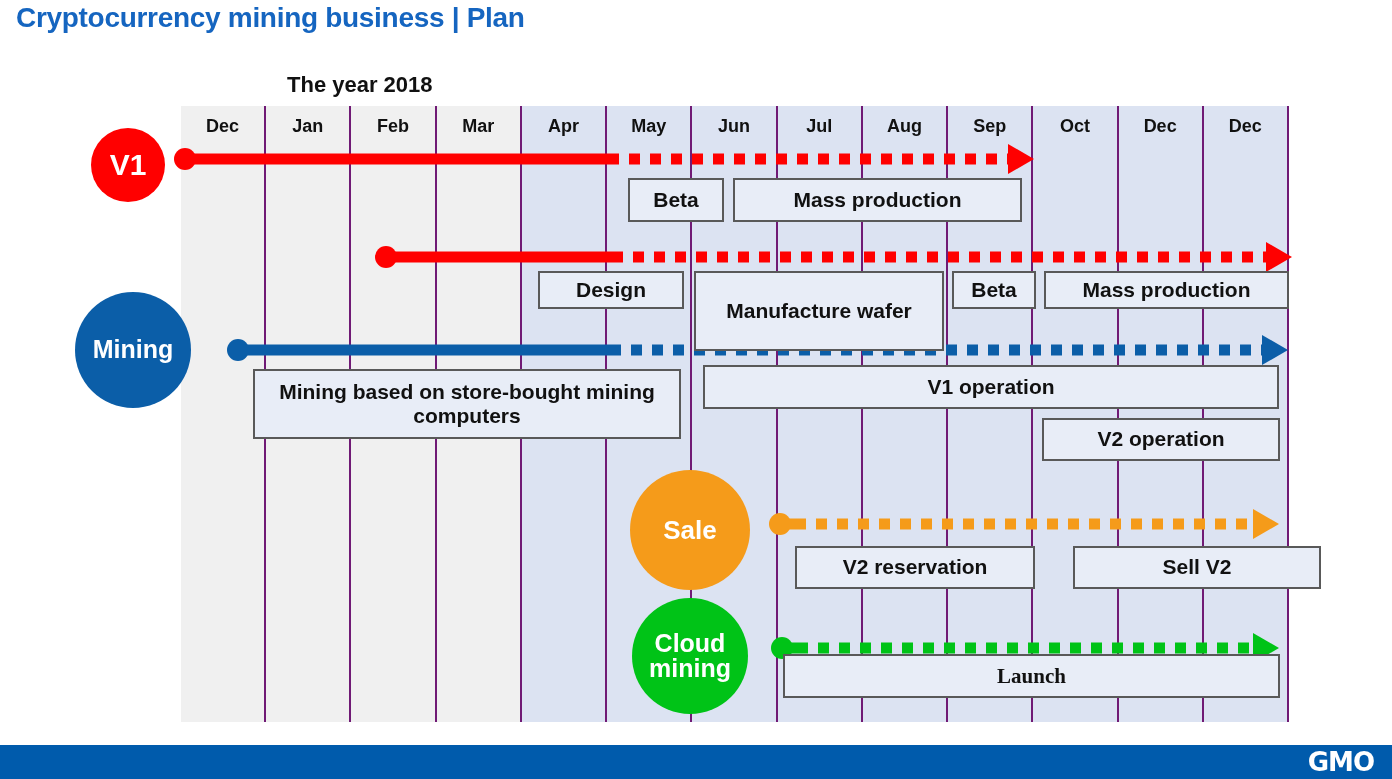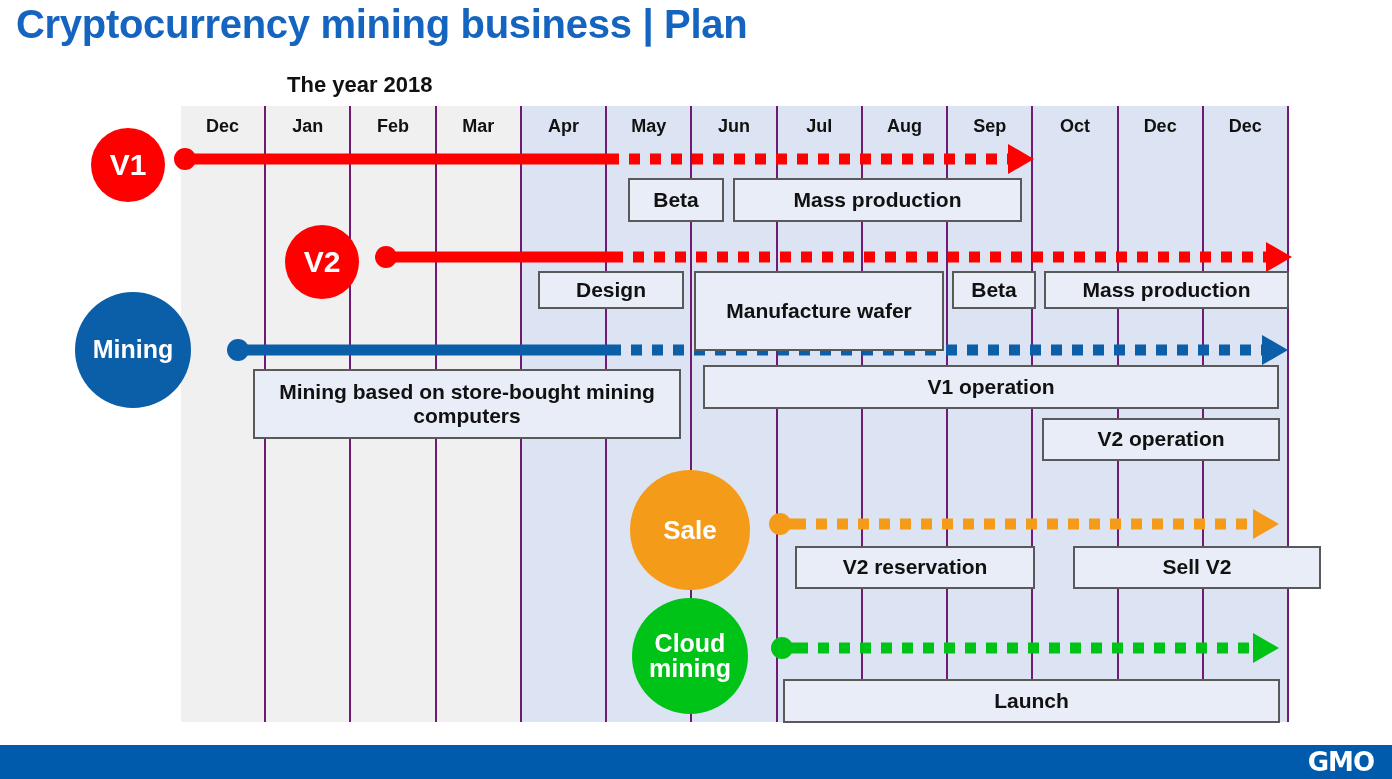--- a/index.html
+++ b/index.html
@@ -18,21 +18,21 @@
     position: absolute;
     left: 0; top: 0;
     width: 1392px;
     height: 779px;
   }
   
   .slide-title {
     position: absolute;
     left: 16px;
     top: 2px;
-    font-size: 40px;
+    font-size: 28px;
     font-weight: bold;
     color: #1565C0;
     letter-spacing: -0.3px;
     white-space: nowrap;
   }
   
   .year-label {
     position: absolute;
     left: 287px;
     top: 72px;
@@ -259,33 +259,30 @@
         </div>
         <div class="task" style="left: 861px; top: 312px; width: 238px; height: 43px;">
           <span>V2 operation</span>
         </div>
         <div class="task" style="left: 614px; top: 440px; width: 240px; height: 43px;">
           <span>V2 reservation</span>
         </div>
         <div class="task" style="left: 856px; top: 440px; width: 248px; height: 43px; margin-left: 36px;">
           <span>Sell V2</span>
         </div>
-        <div class="task" style="left: 602px; top: 573px; width: 497px; height: 44px;">
+        <div class="task" style="left: 602px; top: 548px; width: 497px; height: 44px; font-family: Liberation Serif, serif;">
           <span>Launch</span>
         </div>
       </div>
   </div>
 
   <div class="bubble" style="left:91px; top:128px; width:74px; height:74px; background:#FF0000; font-size:30px;">
     <span>V1</span>
   </div>
 
-  <div class="bubble" style="left:285px; top:225px; width:74px; height:74px; background:#FF0000; font-size:30px;">
-    <span>V2</span>
-  </div>
 
   <div class="bubble" style="left:75px; top:292px; width:116px; height:116px; background:#0B5EA8; font-size:25px;">
     <span>Mining</span>
   </div>
 
   <div class="bubble" style="left:630px; top:470px; width:120px; height:120px; background:#F59B1A; font-size:26px;">
     <span>Sale</span>
   </div>
 
   <div class="bubble" style="left:632px; top:598px; width:116px; height:116px; background:#00C317; font-size:25px; white-space:pre-line;">

